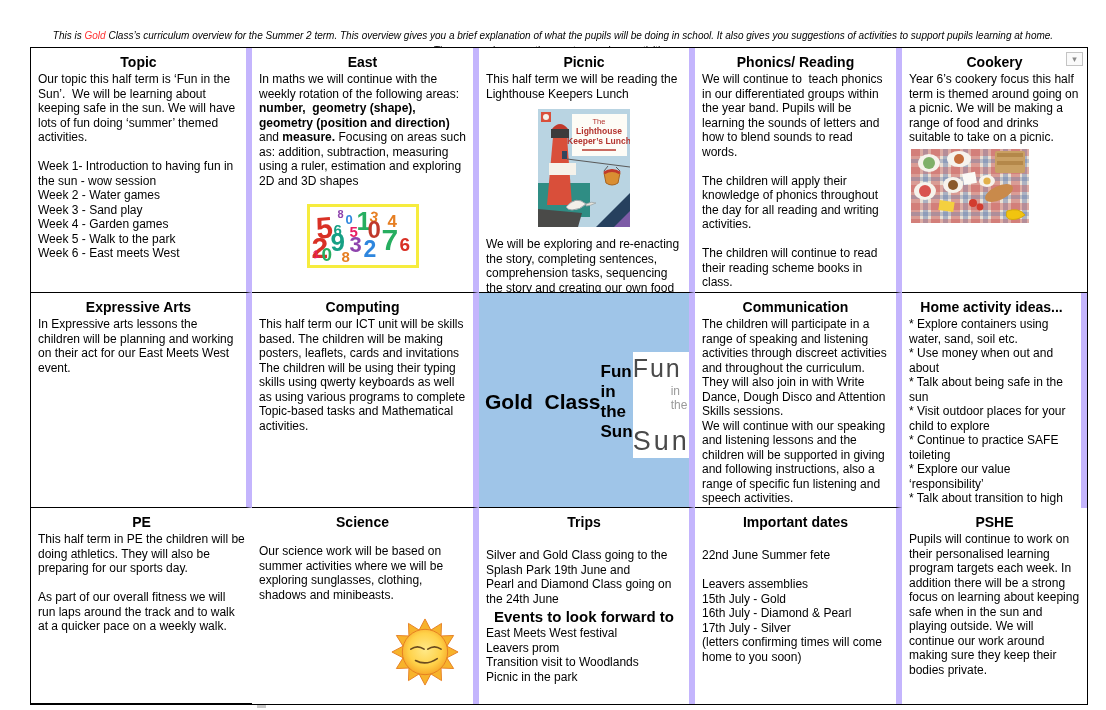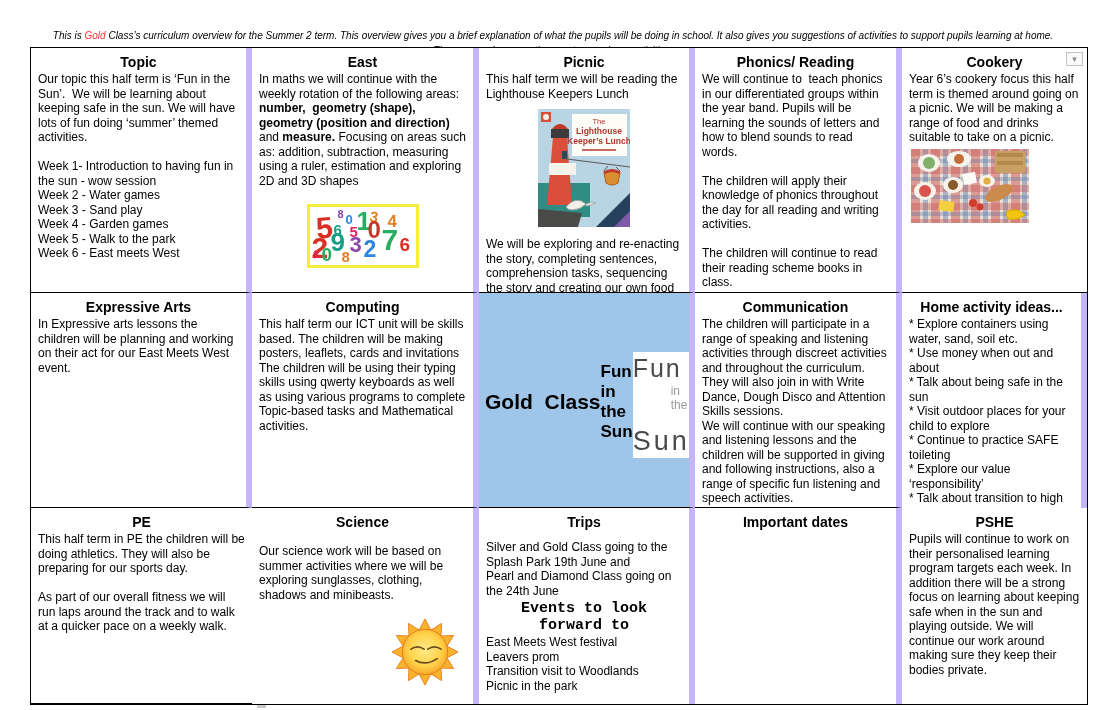--- a/index.html
+++ b/index.html
@@ -21,21 +21,21 @@
   }
   .cell {
     border-right:6px solid #c4b5fd; border-bottom:1px solid #000;
     padding:4px 7px 4px 7px; overflow:hidden; position:relative;
   }
   .cell.lc { border-right:none; }
   .cell.lr { border-bottom:none; }
   .cell-title { font-size:14px; font-weight:bold; text-align:center; margin:2px 0 2px 0; }
   .body { font-size:12px; line-height:1.21; margin:0; white-space:pre-wrap; }
   .gap-top { margin-top:14px; }
-  .gap-top-sm { margin-top:10px; }
+  .gap-top-sm { margin-top:18px; }
 
   
   .numbers-img {
     position:relative; width:112px; height:64px; background:#fff;
     border:3px solid #f6ec3e; margin:16px auto 0 auto; overflow:hidden;
   }
   .numbers-img span { position:absolute; font-weight:bold; line-height:1; }
 
   
   .book-wrap { text-align:center; margin:8px 0 6px 0; }
@@ -56,21 +56,21 @@
     width:192px; height:106px; background:#fff; margin:10px 0 0 0;
     display:flex; align-items:center; justify-content:center; gap:14px;
   }
   .fun-words { text-align:left; color:#4a4a4a; }
   .fun-word-1 { font-size:25px; letter-spacing:2px; }
   .fun-word-2 { font-size:12px; color:#9a9a9a; margin:1px 0 14px 4px;padding-left:34px; }
   .fun-word-3 { font-size:27px; letter-spacing:3px; }
   .center-footer { font-size:18px; font-weight:normal; margin:12px 0 2px 0; }
 
   
-  .events-title { font-size:15px; font-weight:bold; text-align:center; margin:2px 0 1px 0;font-family:Liberation Mono, monospace; }
+  .events-title { font-size:15px; font-weight:bold; text-align:center; margin:2px 0 1px 0; }
 
   
   .science-sun { position:absolute; right:14px; bottom:14px; }
 
   .artifact { position:absolute; left:257px; top:705px; width:9px; height:3px; background:#c9c9c9; }
 </style>
 </head>
 <body>
 
 <div class="page-header"><span>This is </span><span id="gold-word" style="color: rgb(255, 51, 51);">Gold</span><span> Class’s curriculum overview for the Summer 2 term. This overview gives you a brief explanation of what the pupils will be doing in school. It also gives you suggestions of activities to support pupils learning at home. These are only suggestions, not compulsory activities.</span></div>
@@ -310,20 +310,27 @@
 Pearl and Diamond Class going on the 24th June</p>
     <div class="events-title">Events to look forward to</div>
     <p class="body">East Meets West festival
 Leavers prom
 Transition visit to Woodlands
 Picnic in the park</p>
   </div>
 
   <div class="cell lr">
     <div class="cell-title">Important dates</div>
+    <p class="body gap-top-sm">22nd June Summer fete
+
+Leavers assemblies
+15th July - Gold
+16th July - Diamond &amp; Pearl
+17th July - Silver
+(letters confirming times will come home to you soon)</p>
   </div>
 
   <div class="cell lc lr">
     <div class="cell-title">PSHE</div>
     <p class="body">Pupils will continue to work on their personalised learning program targets each week. In addition there will be a strong focus on learning about keeping safe when in the sun and playing outside. We will continue our work around making sure they keep their bodies private.</p>
   </div>
 
 </div>
 
 <div class="artifact"></div>

